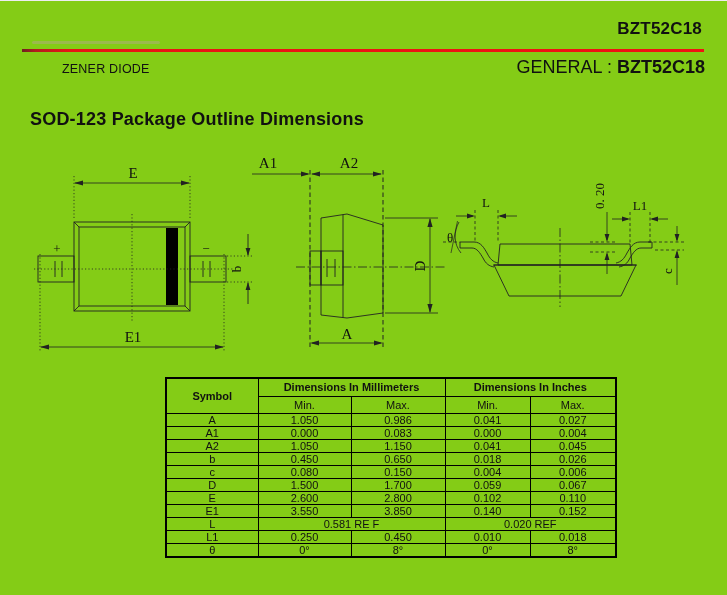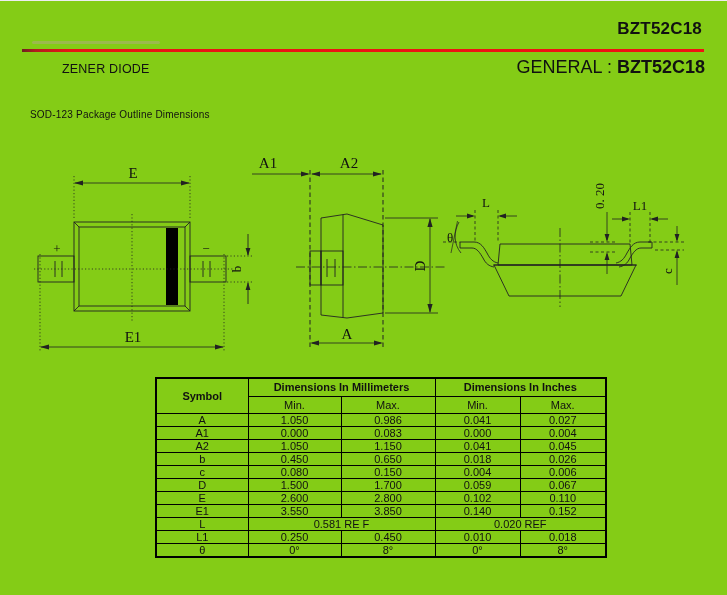--- a/index.html
+++ b/index.html
@@ -6,25 +6,25 @@
   #page{position:relative;width:727px;height:595px;background:#84cc16;overflow:hidden;
         font-family:"Liberation Sans",sans-serif;color:#111;}
   .hairline-top{position:absolute;left:0;top:0;width:727px;height:1px;background:#ececf0;}
   .smudge{position:absolute;left:32px;top:41px;width:128px;height:3px;background:rgba(190,160,160,.4);border-radius:2px;}
   .part-number-top{position:absolute;top:19px;right:25px;font-size:17px;font-weight:bold;letter-spacing:.2px;}
   .red-rule{position:absolute;left:22px;top:49px;width:682px;height:3px;
             background:linear-gradient(90deg,#6d2020 0%,#b31d1d 2%,#e81414 7%,#f11212 100%);}
   .zener{position:absolute;left:22px;top:62px;font-size:12.5px;letter-spacing:.2px;margin-left:40px;}
   .general{position:absolute;top:57px;right:22px;font-size:18px;}
   .general b{font-weight:bold;}
-  .section-title{position:absolute;left:30px;top:109px;font-size:10px;font-weight:normal;letter-spacing:.2px;}
+  .section-title{position:absolute;left:30px;top:109px;font-size:18px;font-weight:bold;letter-spacing:.2px;}
   svg text{fill:#111;}
   .dimlbl{font-family:"Liberation Serif",serif;font-size:15px;}
   .dimlbl-sm{font-family:"Liberation Serif",serif;font-size:13px;}
-  .dims-table{position:absolute;left:155px;top:377px;width:450px;height:167px;
+  .dims-table{position:absolute;left:165px;top:377px;width:450px;height:167px;
               border-collapse:collapse;table-layout:fixed;font-size:11px;}
   .dims-table td,.dims-table th{border:1px solid #000;text-align:center;vertical-align:middle;padding:0;}
   .dims-table{border:2px solid #000;}
   .dims-table th{font-weight:bold;}
   .dims-table tr.hdr1{height:18px;}
   .dims-table tr.hdr2{height:17px;margin-top:12px;}
 </style>
 </head>
 <body>
 

